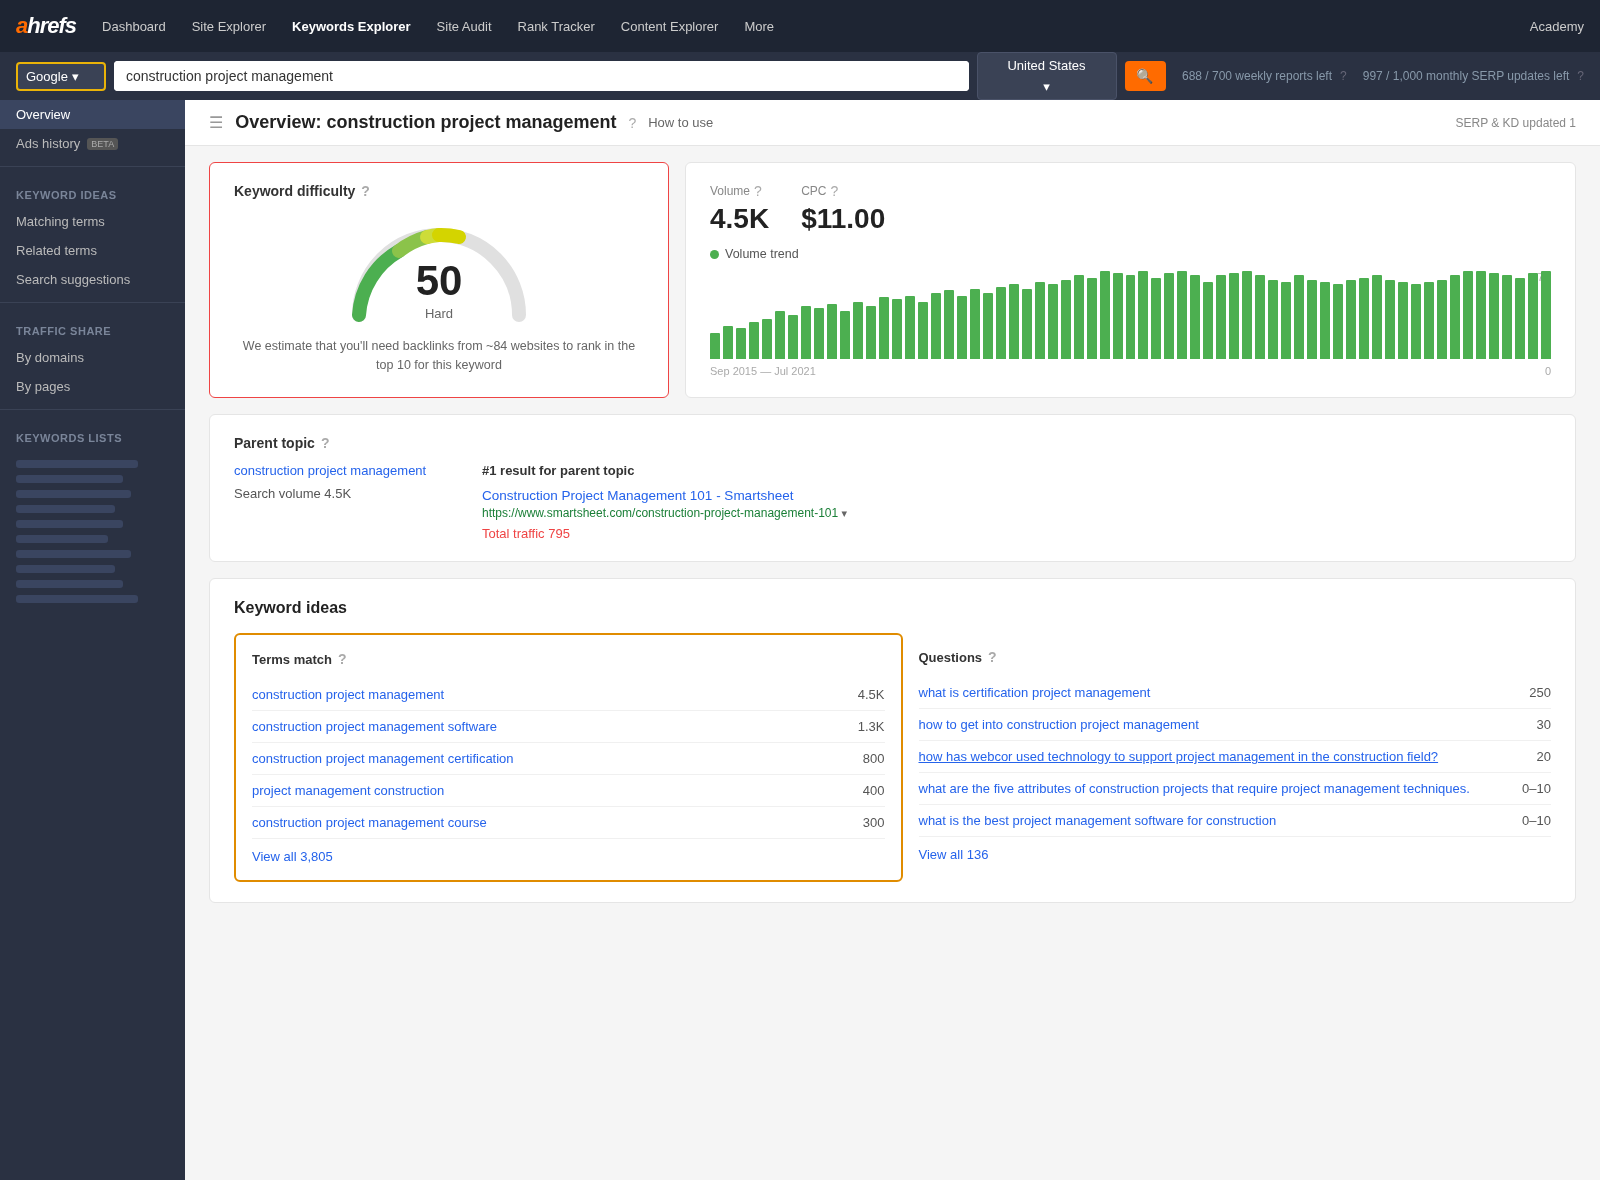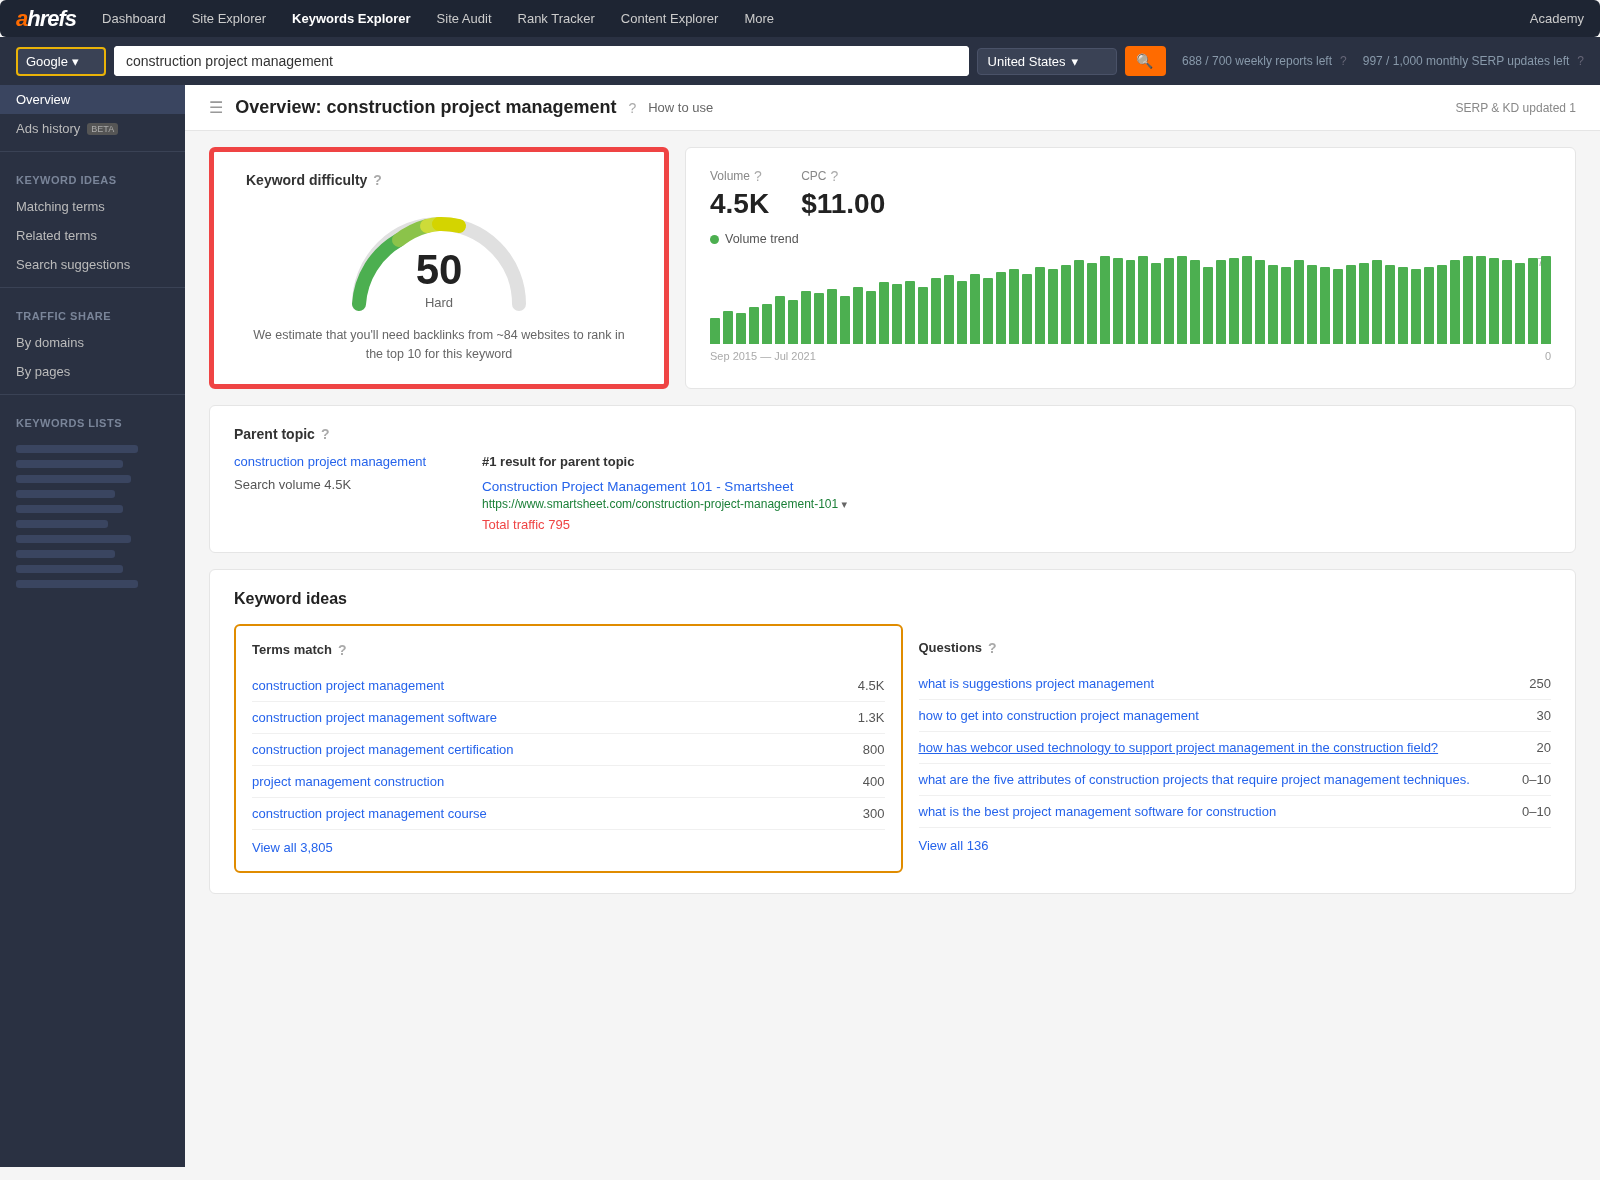--- a/index.html
+++ b/index.html
@@ -4,23 +4,22 @@
   <style>
     * { box-sizing: border-box; margin: 0; padding: 0; }
     body { font-family: -apple-system, BlinkMacSystemFont, 'Segoe UI', sans-serif; font-size: 13px; background: #f5f5f5; color: #333; }
 
     
     .top-nav {
       background: #1e2533;
       display: flex;
       align-items: center;
       padding: 12px 16px;
-      height: 37px;
+      height: 52px;
       gap: 6px;
-      border-radius: 6px;
     }
     .logo {
       color: #ff6b00;
       font-size: 22px;
       font-weight: 900;
       letter-spacing: -1px;
       margin-right: 10px;
       font-style: italic;
     }
     .logo span { color: white; }
@@ -79,20 +78,21 @@
       border: 1px solid #4a5268;
       color: white;
       border-radius: 4px;
       padding: 5px 10px;
       font-size: 13px;
       cursor: pointer;
       display: flex;
       align-items: center;
       gap: 6px;
       min-width: 140px;
+      flex-direction: column;
     }
     .search-btn {
       background: #ff6b00;
       border: none;
       border-radius: 4px;
       padding: 7px 12px;
       cursor: pointer;
       color: white;
       font-size: 14px;
     }
@@ -203,22 +203,22 @@
     
     .top-row {
       display: flex;
       gap: 16px;
     }
 
     
     .kd-card {
       background: white;
       border-radius: 6px;
-      border: 5px solid #ef4444;
-      padding: 20px 32px;
+      border: 1px solid #ef4444;
+      padding: 20px 24px;
       flex: 0 0 460px;
     }
     .card-title {
       font-size: 14px;
       font-weight: 600;
       color: #333;
       display: flex;
       align-items: center;
       gap: 6px;
       margin-bottom: 16px;
@@ -670,21 +670,21 @@
             <a class="view-all">View all 3,805</a>
           </div>
 
           <div class="questions-box">
             <div class="box-title">
               <span>Questions</span>
               <span class="help-icon">?</span>
             </div>
             <div id="questions-list">
                 <div class="kw-row">
-                  <a class="kw-link" style="flex:1;margin-right:12px;">what is suggestions project management</a>
+                  <a class="kw-link" style="flex:1;margin-right:12px;">what is certification project management</a>
                   <span class="kw-count">250</span>
                 </div>
                 <div class="kw-row">
                   <a class="kw-link" style="flex:1;margin-right:12px;">how to get into construction project management</a>
                   <span class="kw-count">30</span>
                 </div>
                 <div class="kw-row">
                   <a class="kw-link" style="flex:1;margin-right:12px;text-decoration:underline;">how has webcor used technology to support project management in the construction field?</a>
                   <span class="kw-count">20</span>
                 </div>

